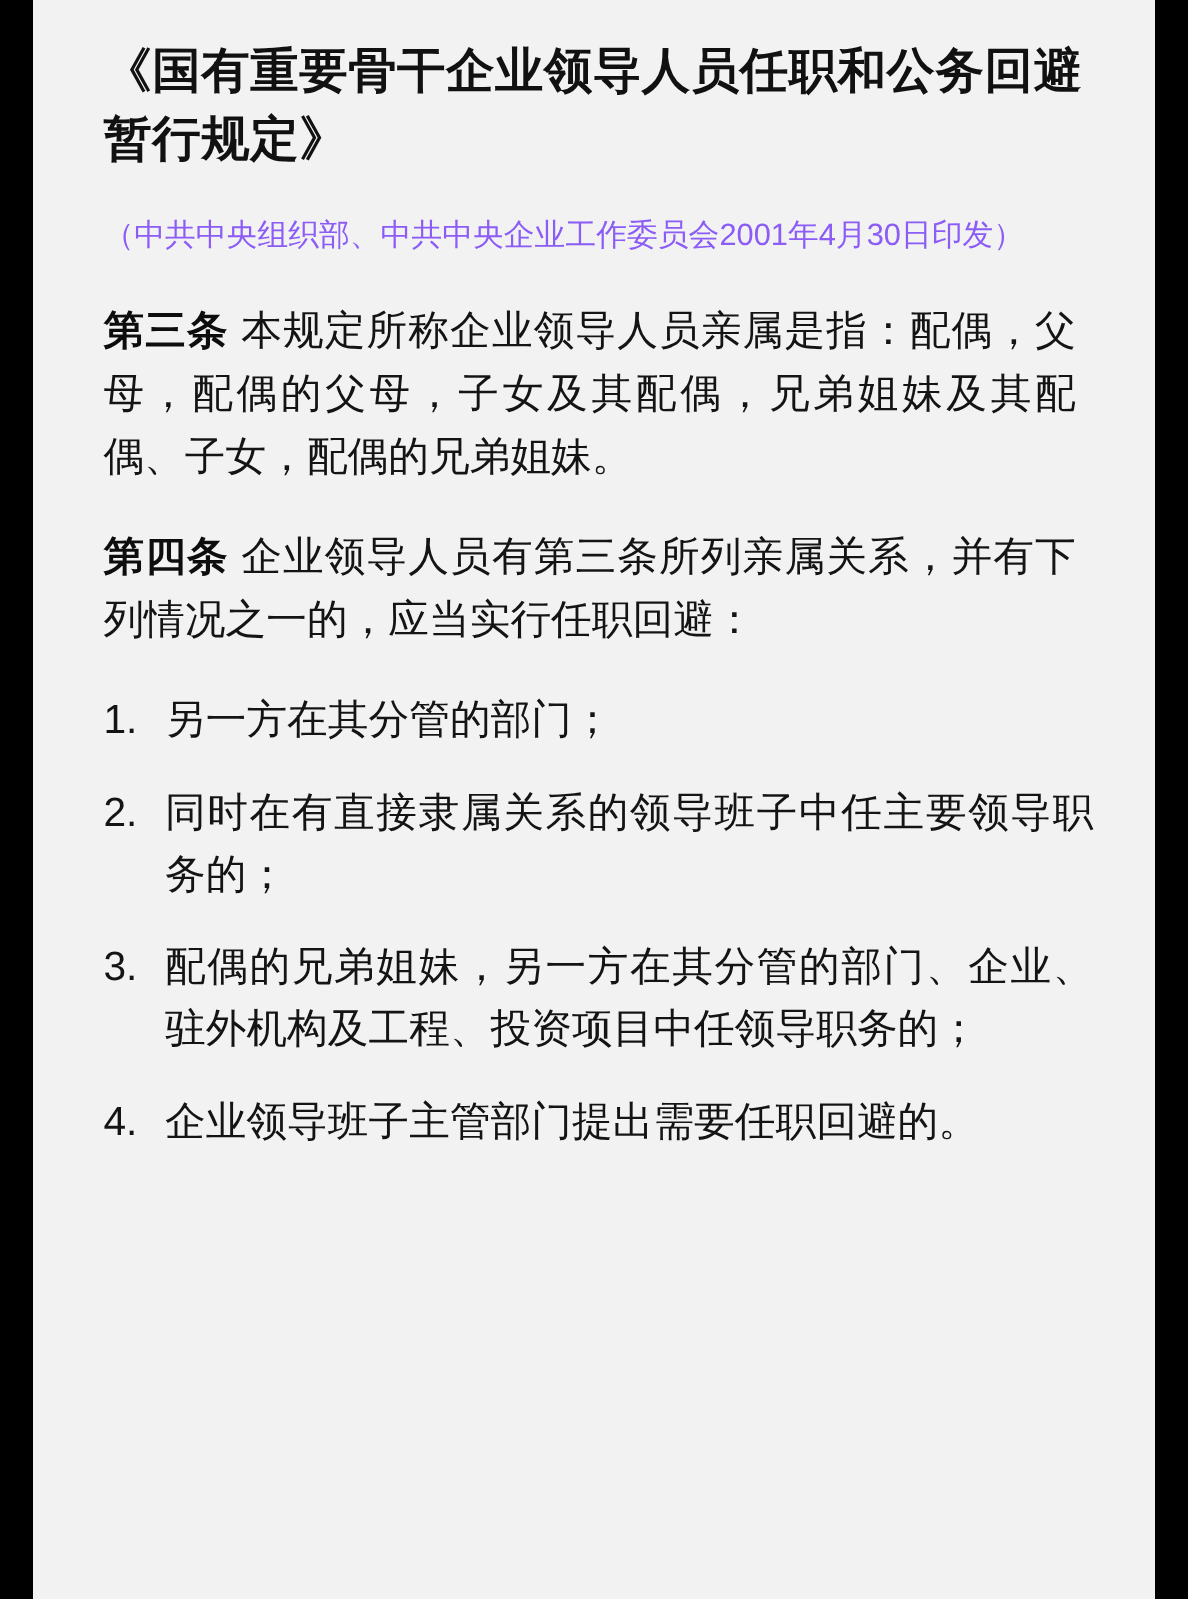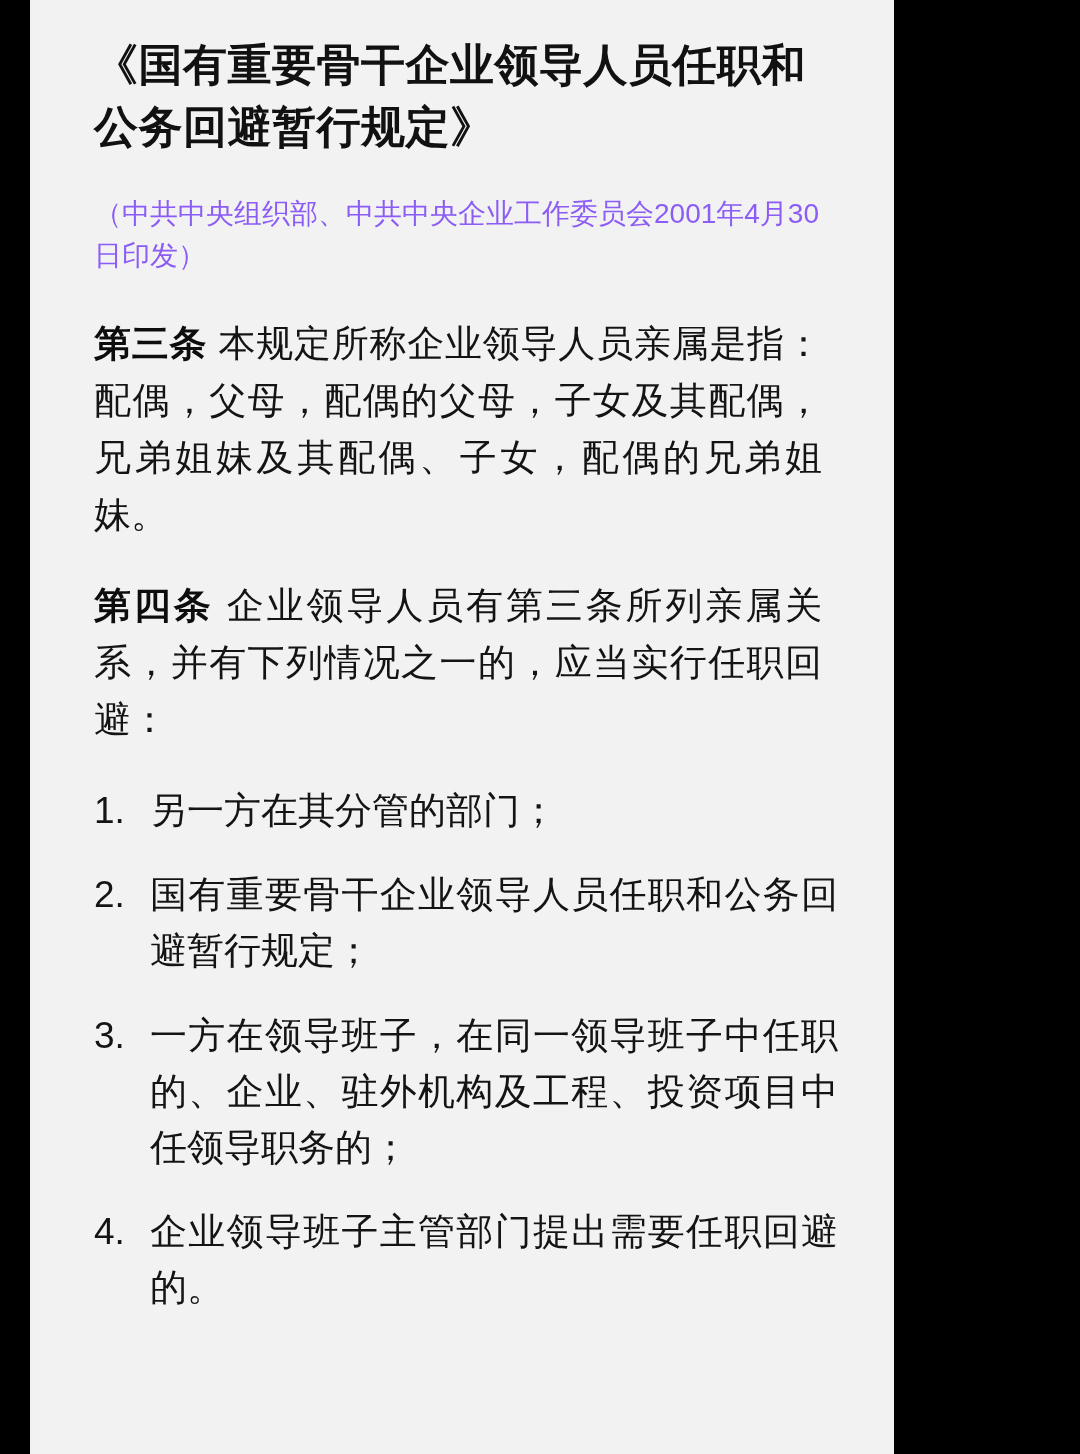--- a/index.html
+++ b/index.html
@@ -10,21 +10,21 @@
   body {
     width: 1080px;
     height: 1454px;
     overflow: hidden;
     font-family: "Liberation Sans", "DejaVu Sans", sans-serif;
   }
   .page {
     position: absolute;
     left: 30px;
     top: 0;
-    width: 864px;
+    width: 1020px;
     height: 1454px;
     background: #f2f2f2;
     box-sizing: border-box;
     padding: 34px 56px 0 64px;
     overflow: hidden;
   }
   .doc-title {
     font-size: 44px;
     line-height: 1.42;
     font-weight: bold;
@@ -93,25 +93,25 @@
 
   <p class="article"><span class="art-label">第四条</span><span class="art-body"> 企业领导人员有第三条所列亲属关系，并有下列情况之一的，应当实行任职回避：</span></p>
 
   <ol class="item-list">
     <li class="list-item">
       <span class="list-num">1.</span>
       <span class="list-text">另一方在其分管的部门；</span>
     </li>
     <li class="list-item">
       <span class="list-num">2.</span>
-      <span class="list-text">国有重要骨干企业领导人员任职和公务回避暂行规定；</span>
+      <span class="list-text">同时在有直接隶属关系的领导班子中任主要领导职务的；</span>
     </li>
     <li class="list-item">
       <span class="list-num">3.</span>
-      <span class="list-text">一方在领导班子，在同一领导班子中任职的、企业、驻外机构及工程、投资项目中任领导职务的；</span>
+      <span class="list-text">配偶的兄弟姐妹，另一方在其分管的部门、企业、驻外机构及工程、投资项目中任领导职务的；</span>
     </li>
     <li class="list-item">
       <span class="list-num">4.</span>
       <span class="list-text">企业领导班子主管部门提出需要任职回避的。</span>
     </li>
   </ol>
 
 </div>
 
 </body></html>

